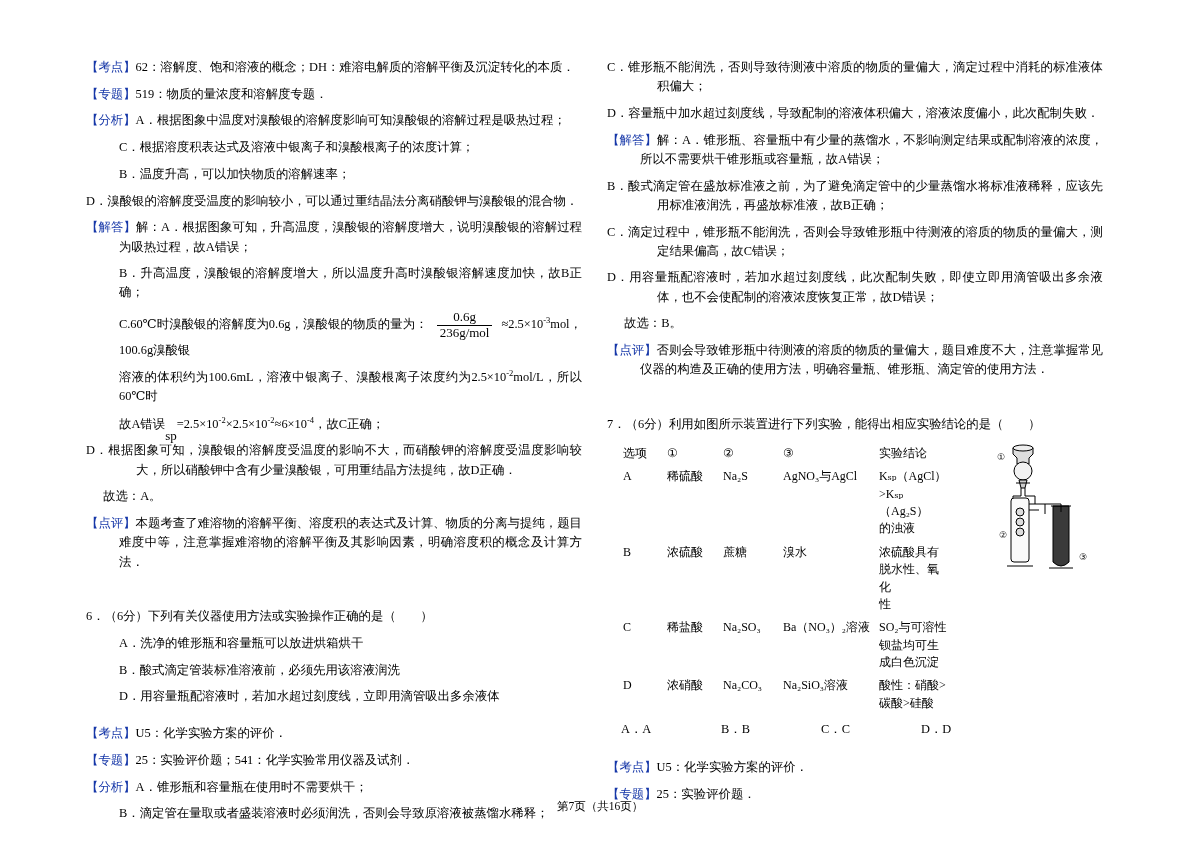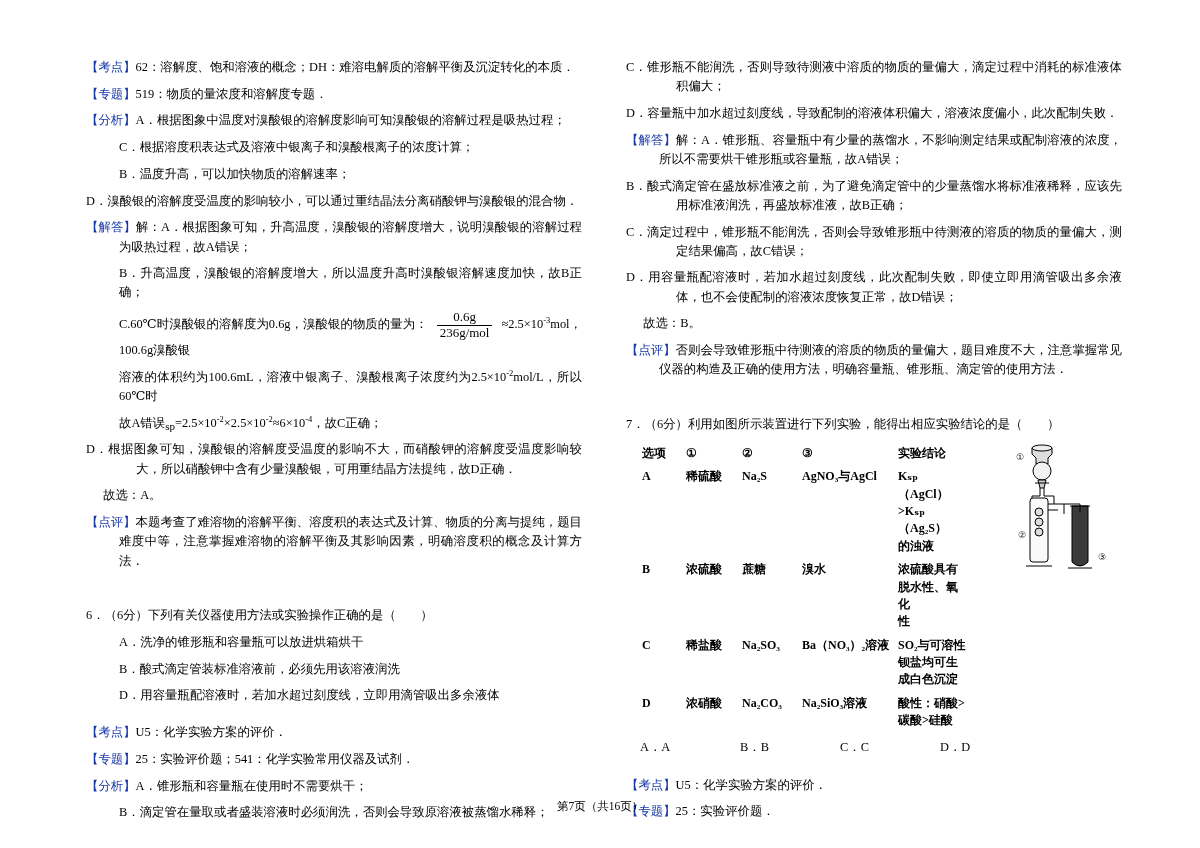--- a/index.html
+++ b/index.html
@@ -10,41 +10,41 @@
     position:relative;
     overflow:hidden;
   }
   .page{
     position:absolute;inset:0;
     padding:58px 86px 0 86px;
     box-sizing:border-box;
   }
   .cols{
     display:flex;
-    gap:44px;
+    gap:25px;
     height:690px;
   }
   .col{width:496px;flex:0 0 496px;}
   .tag{color:#1637a8;font-weight:normal;white-space:nowrap;}
   p{margin:0 0 7.5px 0;font-size:12.4px;line-height:1.55;text-align:justify;}
   .ind1{padding-left:17px;}
   .ind2{padding-left:33px;text-indent:0;}
   .hang{padding-left:33px;text-indent:-33px;}
   .hang2{padding-left:50px;text-indent:-50px;}
   .q-title{margin-top:18px;}
   .spacer{height:10px;}
   
   .frac{display:inline-block;vertical-align:middle;text-align:center;font-size:13px;line-height:1.15;margin:0 9px;}
   .frac .num{border-bottom:1px solid #000;padding:0 3px;display:block;}
   .frac .den{display:block;padding:0 3px;}
-  sub{font-size:11px;vertical-align:baseline;position:relative;top:3px;}
+  sub{font-size:13px;vertical-align:baseline;position:relative;top:12px;}
   sup{font-size:8.5px;vertical-align:baseline;position:relative;top:-5px;}
   
   table.opt{border-collapse:collapse;font-size:12px;margin:4px 0 2px 14px;width:330px;}
-  table.opt td,table.opt th{padding:3px 2px;vertical-align:top;text-align:left;font-weight:bold;line-height:1.45;}
+  table.opt td,table.opt th{padding:3px 2px;vertical-align:top;text-align:left;font-weight:normal;line-height:1.45;}
   table.opt th{text-align:left;}
   .ansrow{font-size:12.4px;margin:6px 0 0 14px;display:flex;width:400px;}
   .ansrow span{flex:1;}
   .fig{
     position:absolute;
     right:0px;top:0px;
     width:120px;height:150px;
   }
   .expwrap{position:relative;}
   .footer{

